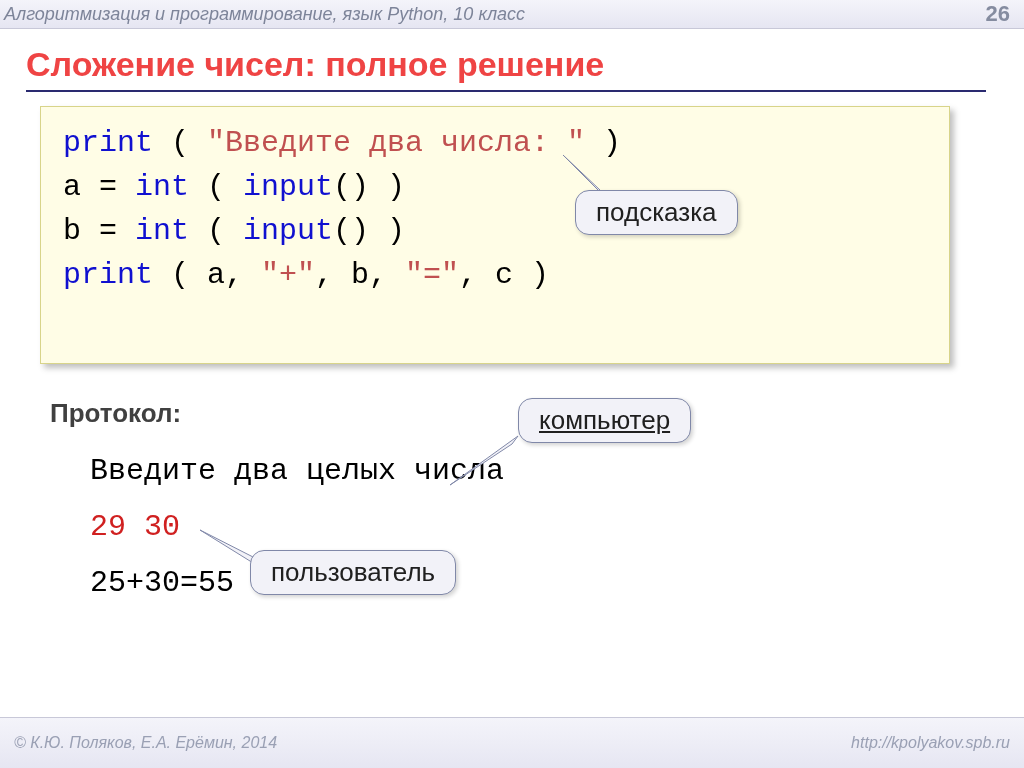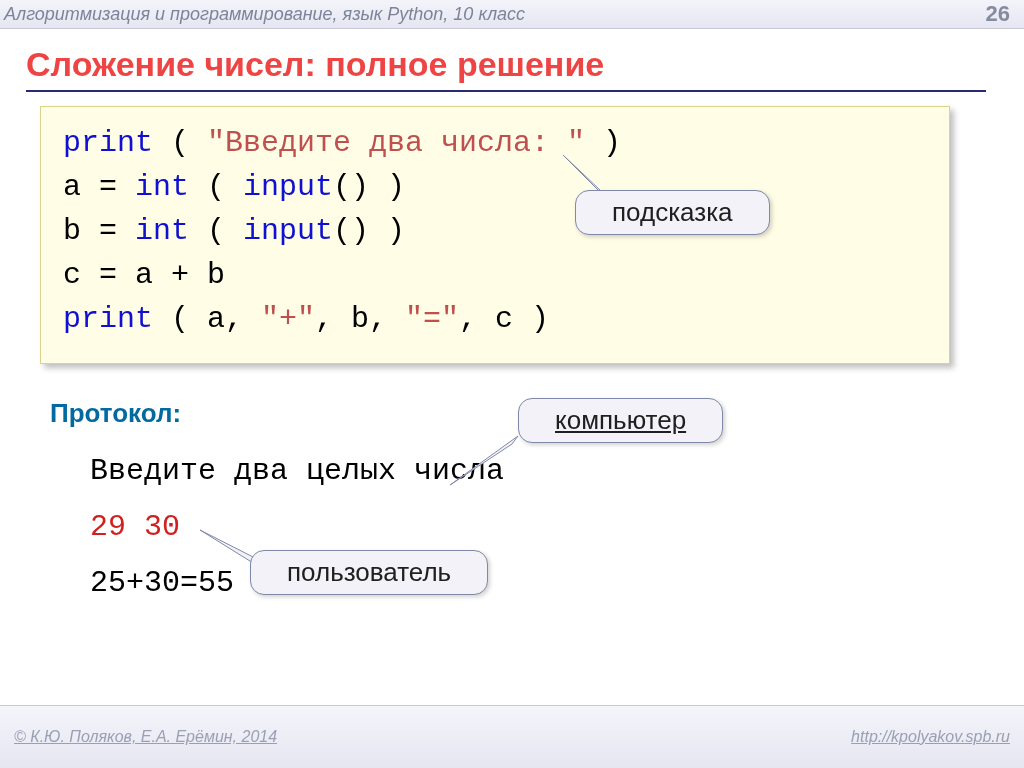--- a/index.html
+++ b/index.html
@@ -37,24 +37,23 @@
   .footer-bar {
     position: absolute;
     left: 0; right: 0; bottom: 0;
     height: 26px;
     background: linear-gradient(#f4f4fa, #e6e6f2);
     border-top: 1px solid #c8c8d8;
     color: #9aa0b4;
     font-style: italic;
     font-size: 16px;
     line-height: 26px;
-    padding: 18px 14px;
+    padding: 12px 14px;
     display: flex;
     justify-content: space-between;
-    text-decoration: underline;
   }
 
   h1.title {
     margin: 16px 0 0 26px;
     font-size: 34px;
     font-weight: bold;
     color: #ef4444;
     border-bottom: 2px solid #2a2a70;
     padding-bottom: 6px;
     width: 960px;
@@ -76,33 +75,33 @@
     color: #000;
   }
   .code-block .kw { color: #1010d0; }
   .code-block .str { color: #c05050; }
 
   .callout {
     position: absolute;
     background: #f2f2f8;
     border: 1px solid #8088a8;
     border-radius: 14px;
-    padding: 6px 36px;
+    padding: 6px 20px;
     font-family: Arial, sans-serif;
     font-size: 26px;
     color: #202020;
     box-shadow: 2px 2px 4px rgba(0,0,0,0.18);
     z-index: 5;
   }
 
   .protocol-label {
     margin: 34px 10px 0 50px;
     font-size: 26px;
     font-weight: bold;
-    color: #0369a1;
+    color: #404040;
   }
 
   .proto {
     margin: 14px 0 0 90px;
     font-family: "Courier New", monospace;
     font-size: 30px;
     line-height: 56px;
     color: #000;
   }
   .proto .user { color: #d02020; }
@@ -126,21 +125,20 @@
 <div class="code-block">
   <div>
     <span class="kw">print</span><span> ( </span><span class="str">"Введите два числа: "</span><span> )</span>
   </div>
   <div>
     <span>a = </span><span class="kw">int</span><span> ( </span><span class="kw">input</span><span>() )</span>
   </div>
   <div>
     <span>b = </span><span class="kw">int</span><span> ( </span><span class="kw">input</span><span>() )</span>
   </div>
-  <div>c = a + b</div>
   <div>
     <span class="kw">print</span><span> ( a, </span><span class="str">"+"</span><span>, b, </span><span class="str">"="</span><span>, c )</span>
   </div>
 </div>
 
 <div class="callout" style="left:575px; top:190px;">подсказка</div>
 <svg class="bubble-tail" style="left:555px; top:155px;" width="60" height="50">
   <polygon points="8,0 45,35 52,44" fill="#f2f2f8" stroke="#8088a8" stroke-width="1"></polygon>
 </svg>
 

